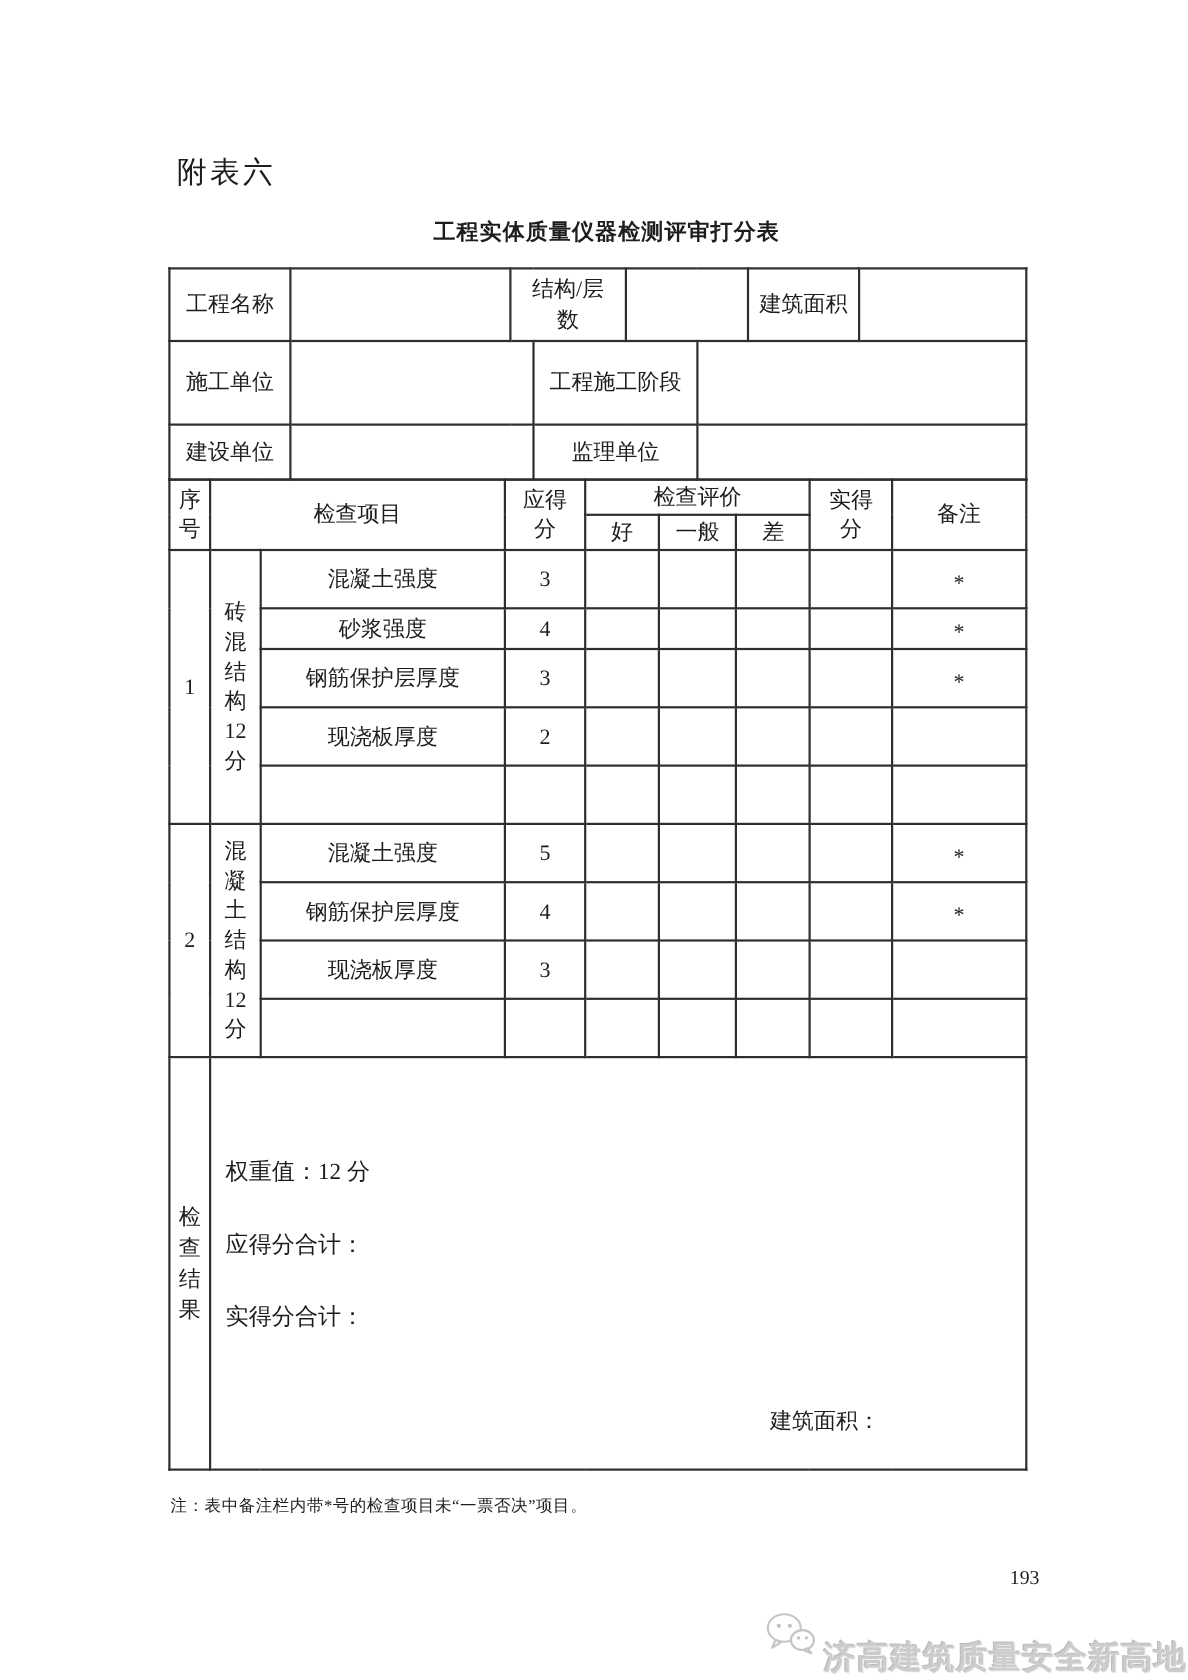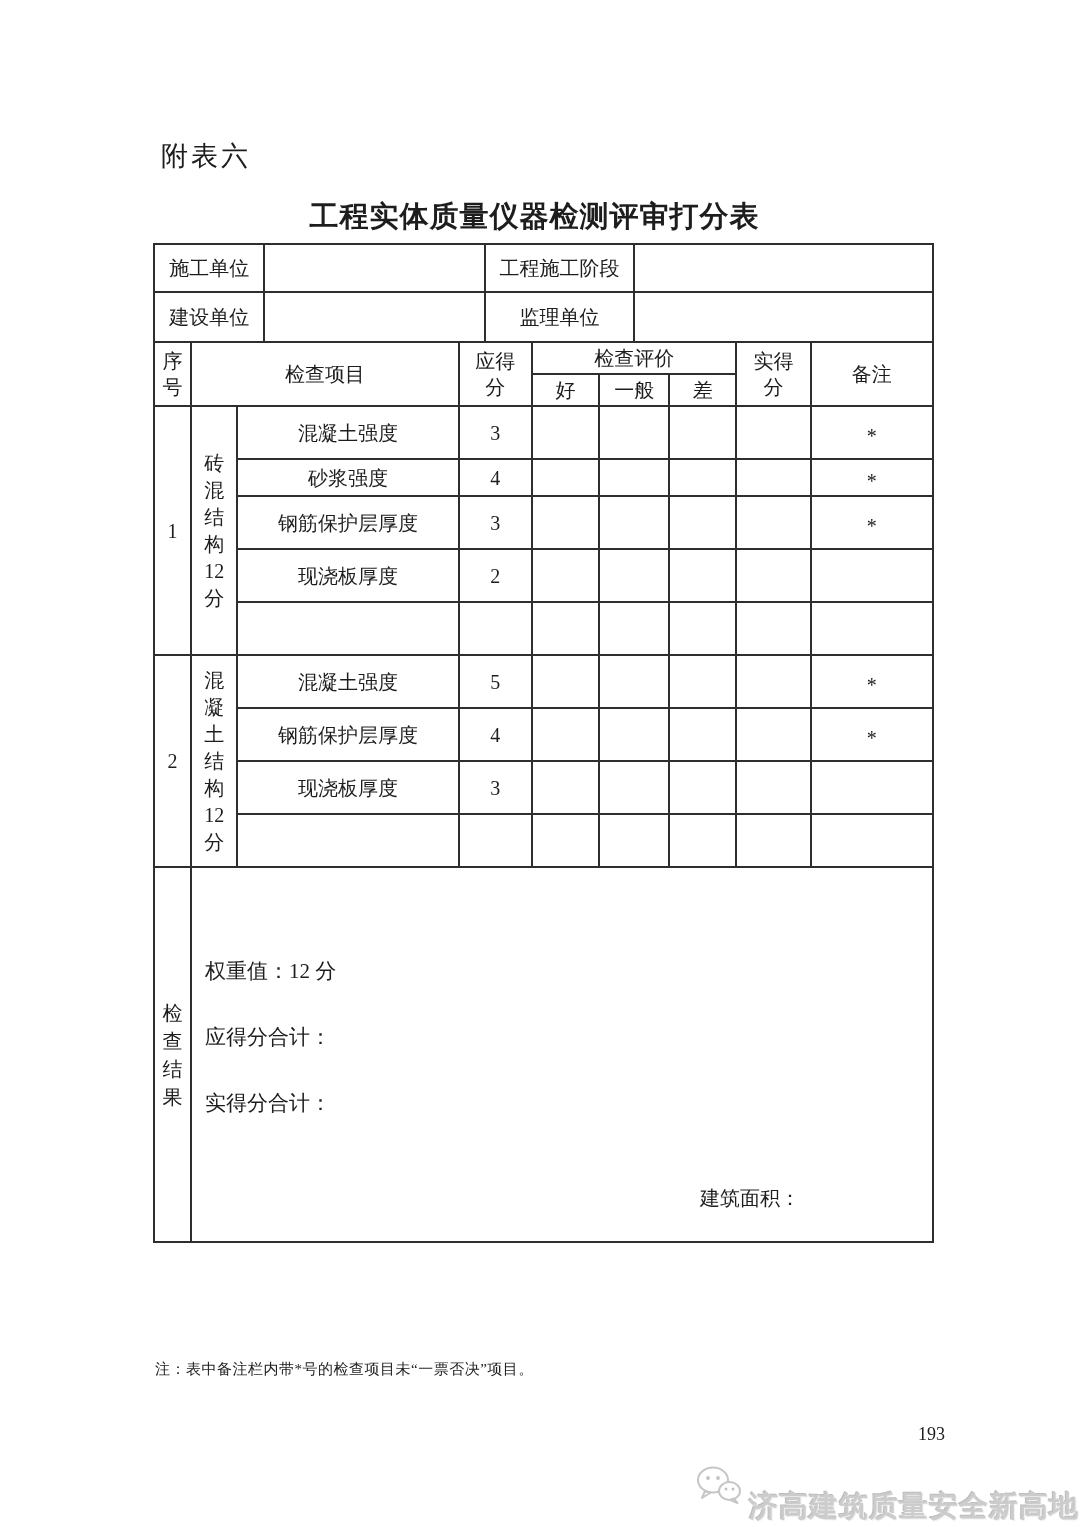--- a/index.html
+++ b/index.html
@@ -10,22 +10,22 @@
     position: relative;
     overflow: hidden;
     font-family: "Liberation Serif", "DejaVu Serif", serif;
     color: #1d1d1d;
   }
   .appendix-label {
     position: absolute; left: 161px; top: 138px;
     font-size: 27px; letter-spacing: 3px; text-align: right;
   }
   .doc-title {
-    position: absolute; left: 145px; top: 197px; width: 779px;
-    text-align: center; font-size: 29px; font-weight: bold; letter-spacing: 1px;
+    position: absolute; left: 162px; top: 197px; width: 779px;
+    text-align: center; font-size: 20px; font-weight: bold; letter-spacing: 1px;
   }
   .tables-wrap { position: absolute; left: 153px; top: 243px; }
   table { border-collapse: collapse; table-layout: fixed; }
   td {
     border: 2px solid #2e2e2e;
     text-align: center; vertical-align: middle;
     font-size: 20px; line-height: 1.4;
     white-space: pre-line;
     padding: 2px 3px;
     overflow: hidden;
@@ -71,21 +71,30 @@
       <col style="width:110px">
         <col style="width:199px">
         <col style="width:21px">
         <col style="width:84px">
       <col style="width:65px">
         <col style="width:46px">
         <col style="width:100px">
         <col style="width:152px">
     </colgroup>
     <tbody>
-    <tr style="height:48px">
+        <tr style="height:66px">
+      <td>工程名称</td>
+      <td></td>
+      <td colspan="2">结构/层
+数</td>
+      <td colspan="2"></td>
+      <td>建筑面积</td>
+      <td></td>
+    </tr>
+    <tr style="height:76px">
       <td>施工单位</td>
       <td colspan="2"></td>
       <td colspan="2">工程施工阶段</td>
       <td colspan="3"></td>
     </tr>
     <tr style="height:50px">
       <td>建设单位</td>
       <td colspan="2"></td>
       <td colspan="2">监理单位</td>
       <td colspan="3"></td>

